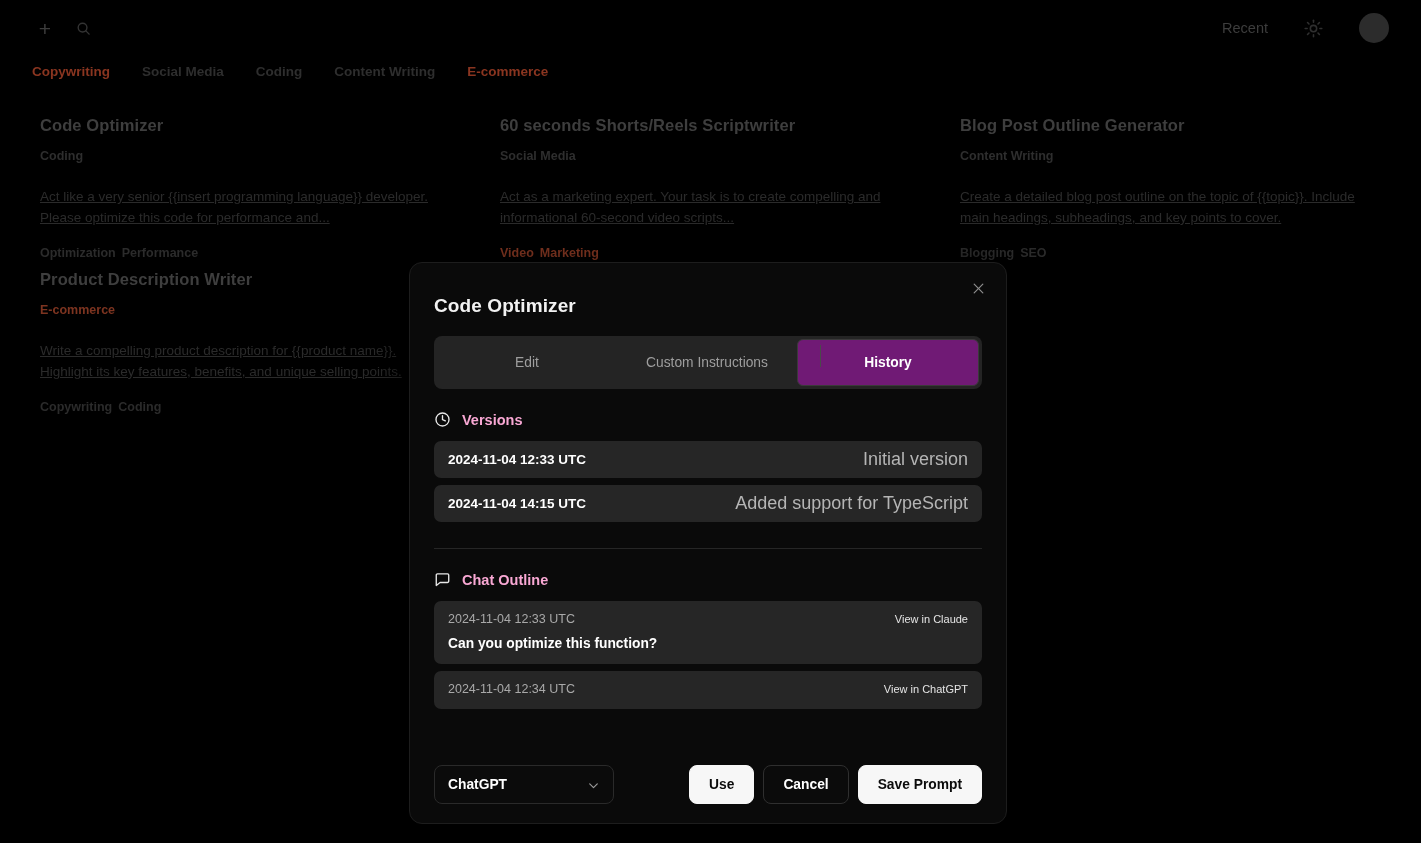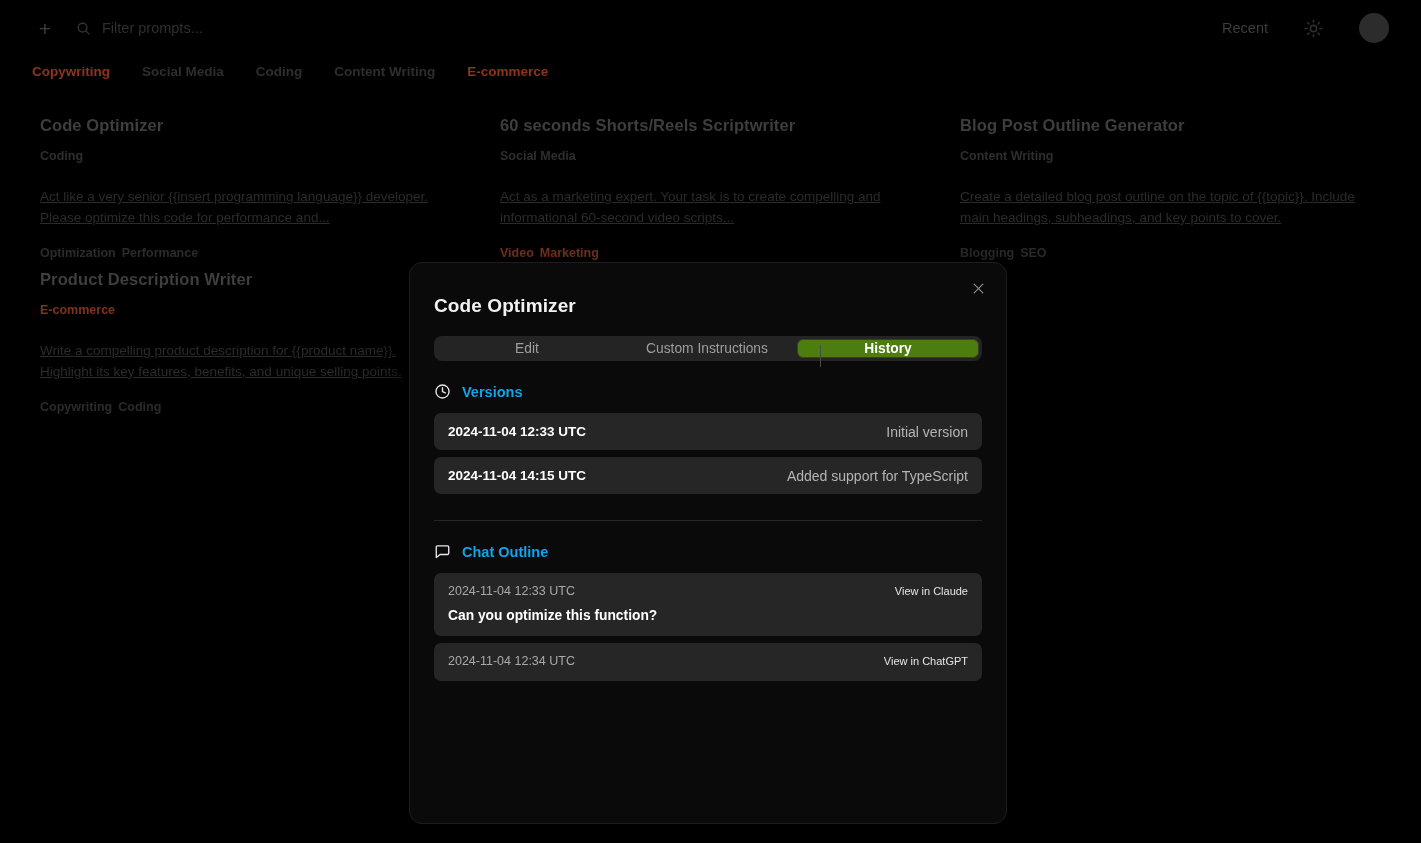--- a/index.html
+++ b/index.html
@@ -83,51 +83,51 @@
     margin-top: 10px;
   }
   .modal-close {
     position: absolute; right: 17px; top: 16px;
     width: 22px; height: 22px; display: flex; align-items: center; justify-content: center;
     color: #8e8e8e; background: none; border: none; cursor: pointer;
   }
   .modal-close svg { width: 13px; height: 13px; }
 
   .tabbar {
-    margin-top: 19px; height: 25px; background: #242424; border-radius: 8px;
+    margin-top: 19px; height: 53px; background: #242424; border-radius: 8px;
     display: flex; padding: 3px; position: relative;
   }
   .tab {
     flex: 1; height: 100%; display: flex; align-items: center; justify-content: center;
     font-size: 13.8px; color: #9e9e9e; cursor: pointer; border-radius: 6px;
     background: transparent; border: none; font-family: "Liberation Sans", sans-serif;
   }
   .tab.active {
-    background: #4d7c0f; color: #ffffff; font-weight: bold;
+    background: #701a75; color: #ffffff; font-weight: bold;
     border: 1px solid #3a3a3a;
   }
   .tab-divider {
     position: absolute; left: 386px; top: 9px; width: 1px; height: 22px;
     background: #4a4a4a;
   }
 
   .section-head {
     display: flex; align-items: center; gap: 11px; margin-top: 22px;
   }
   .section-head .ico { width: 17px; height: 17px; color: #e8e8e8; display: block; }
-  .section-title { color: #0ea5e9; font-size: 14.5px; font-weight: bold; }
+  .section-title { color: #f9a8d4; font-size: 14.5px; font-weight: bold; }
 
   .row-list { margin-top: 13px; display: flex; flex-direction: column; gap: 7px; }
   .ver-row {
     height: 37px; background: #262626; border-radius: 7px;
     display: flex; align-items: center; justify-content: space-between;
     padding: 0 14px; cursor: pointer;
   }
   .ver-date { color: #ffffff; font-size: 13.5px; font-weight: bold; }
-  .ver-note { color: #b5b5b5; font-size: 14px; }
+  .ver-note { color: #b5b5b5; font-size: 18px; }
 
   .divider { height: 1px; background: #262626; margin-top: 26px; }
 
   .chat-list { margin-top: 13px; display: flex; flex-direction: column; gap: 7px; }
   .chat-row {
     background: #262626; border-radius: 7px; padding: 11px 14px 13px 14px; cursor: pointer;
   }
   .chat-meta { display: flex; align-items: center; justify-content: space-between; }
   .chat-time { color: #a9a9a9; font-size: 12.5px; }
   .chat-view { color: #e5e5e5; font-size: 11px; cursor: pointer; }
@@ -160,21 +160,20 @@
   <button class="plus-btn">
     <span>+</span>
   </button>
   <div class="search-wrap">
     <span class="search-icon">
       <svg viewBox="0 0 24 24" fill="none" stroke="currentColor" stroke-width="2.2" stroke-linecap="round">
         <circle cx="10.5" cy="10.5" r="7"></circle>
           <line x1="15.8" y1="15.8" x2="21" y2="21"></line>
       </svg>
     </span>
-    <input class="search-input" value="" placeholder="Filter prompts..." style="">
   </div>
   <div class="topbar-right">
     <span class="recent-label">Recent</span>
     <span class="sun-icon">
       <svg viewBox="0 0 24 24" fill="none" stroke="currentColor" stroke-width="2" stroke-linecap="round">
         <circle cx="12" cy="12" r="4"></circle>
         <line x1="12" y1="1.5" x2="12" y2="4"></line>
           <line x1="12" y1="20" x2="12" y2="22.5"></line>
         <line x1="1.5" y1="12" x2="4" y2="12"></line>
           <line x1="20" y1="12" x2="22.5" y2="12"></line>
@@ -301,14 +300,29 @@
       <div class="chat-msg">Can you optimize this function?</div>
     </div>
     <div class="chat-row">
       <div class="chat-meta">
         <span class="chat-time">2024-11-04 12:34 UTC</span>
         <span class="chat-view">View in ChatGPT</span>
       </div>
     </div>
   </div>
 
+  <div class="footer">
+    <div class="select">
+      <span class="select-val">ChatGPT</span>
+      <span class="chevron">
+        <svg viewBox="0 0 24 24" fill="none" stroke="currentColor" stroke-width="2.2" stroke-linecap="round" stroke-linejoin="round">
+          <polyline points="5,9 12,16 19,9"></polyline>
+        </svg>
+      </span>
+    </div>
+    <div class="btns">
+      <button class="btn btn-light">Use</button>
+      <button class="btn btn-dark">Cancel</button>
+      <button class="btn btn-light">Save Prompt</button>
+    </div>
+  </div>
 
 </div>
 
 </body></html>

